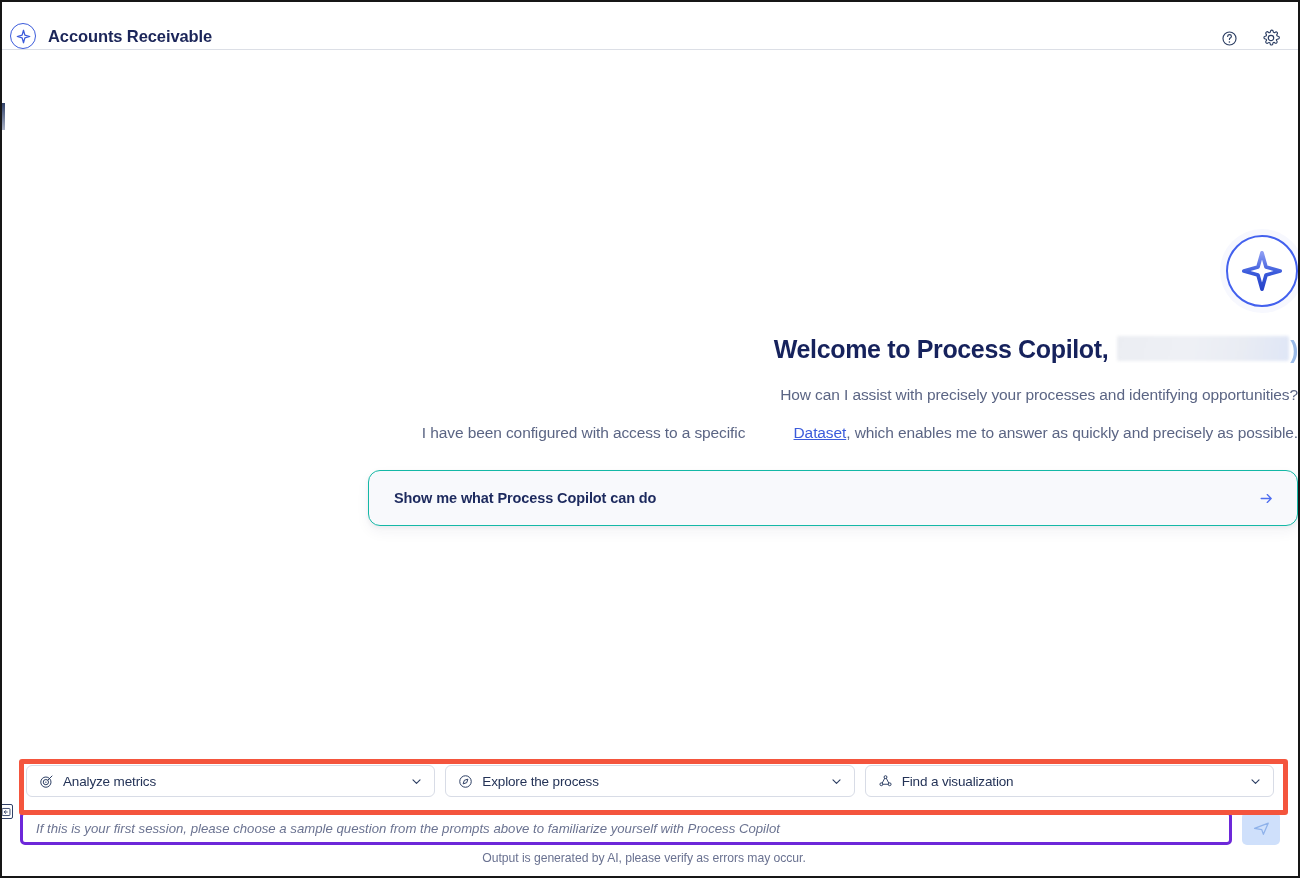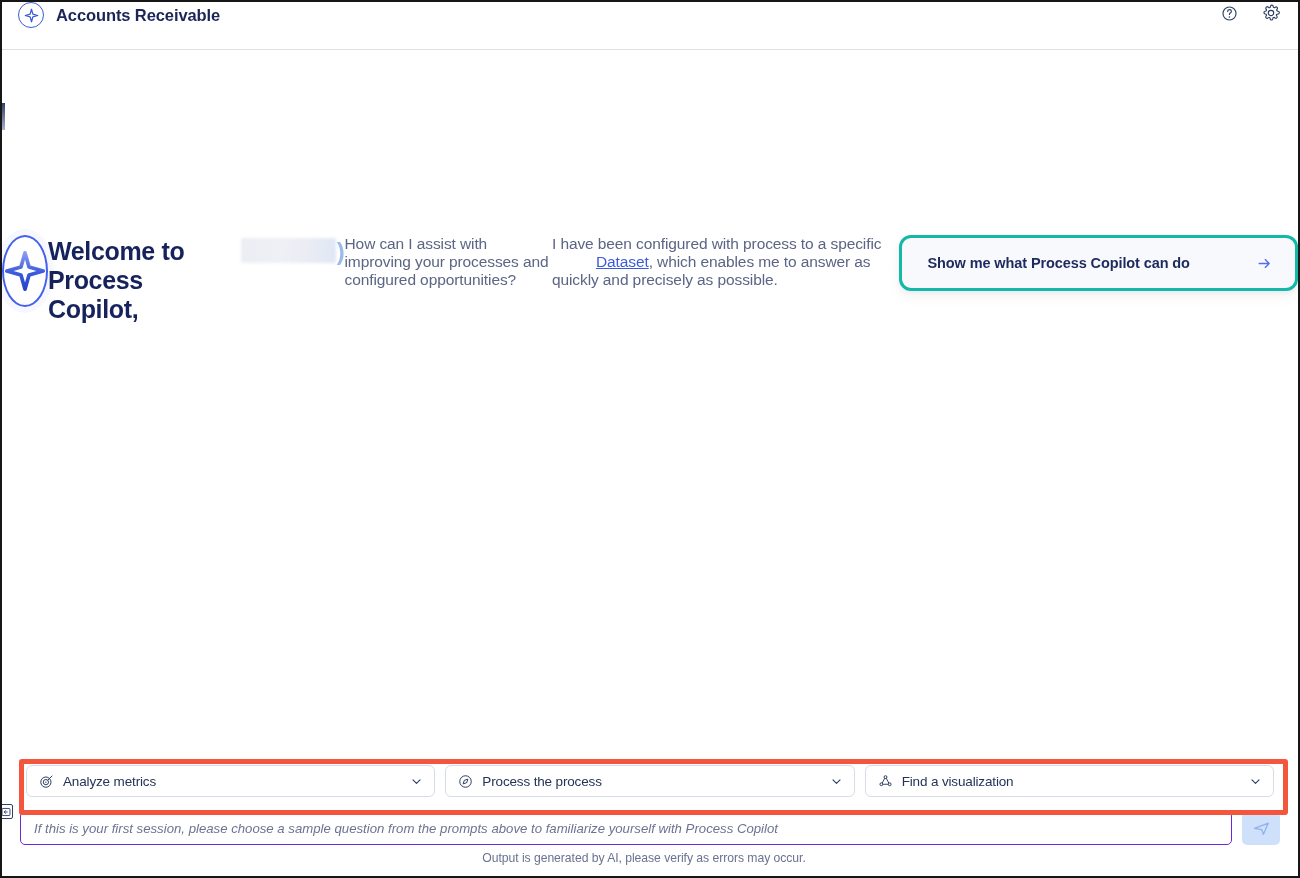--- a/index.html
+++ b/index.html
@@ -22,22 +22,22 @@
     overflow: hidden;
   }
 
   
   .header {
     position: relative;
     height: 48px;
     background: #ffffff;
     border-bottom: 1px solid #dcdfe6;
     display: flex;
-    align-items: flex-start;
-    padding: 0 16px 0 16px;
+    align-items: flex-end;
+    padding: 0 16px 0 8px;
   }
 
   .brand {
     display: flex;
     align-items: center;
     gap: 12px;
   }
 
   .brand-logo {
     width: 26px;
@@ -93,22 +93,22 @@
     top: 53px;
     width: 3px;
     height: 27px;
     background: linear-gradient(#2f4068, #aab2c6);
   }
 
   .welcome-wrap {
     margin-top: 185px;
     width: 100%;
     display: flex;
-    flex-direction: row;
-    align-items: flex-start;
+    flex-direction: column;
+    align-items: flex-end;
   }
 
   .hero-logo {
     width: 72px;
     height: 72px;
     border-radius: 50%;
     border: 2.2px solid #4361ee;
     display: flex;
     align-items: center;
     justify-content: center;
@@ -165,21 +165,21 @@
     text-decoration: underline;
     cursor: pointer;
     padding-left: 44px;
   }
 
   
   .suggestion-card {
     width: 930px;
     height: 56px;
     background: #f8f9fc;
-    border: 3px solid #14b8a6;
+    border: 1px solid #14b8a6;
     border-radius: 12px;
     display: flex;
     align-items: center;
     padding: 0 22px 0 25px;
     cursor: pointer;
     box-shadow: 0 2px 4px rgba(30, 40, 80, 0.055), 0 6px 14px rgba(30, 40, 80, 0.05);
   }
 
   .suggestion-text {
     font-size: 14.5px;
@@ -270,21 +270,21 @@
     right: 18px;
     top: 57px;
     display: flex;
     align-items: center;
     gap: 10px;
   }
 
   .composer-input {
     flex: 1 1 auto;
     height: 34px;
-    border: 1px solid #6d28d9;
+    border: 3px solid #6d28d9;
     border-radius: 5px;
     background: #ffffff;
     padding: 0 13px;
     font-family: "Liberation Sans", sans-serif;
     font-size: 13.2px;
     font-style: italic;
     color: #5c6584;
     outline: none;
   }
 
@@ -386,24 +386,24 @@
           <path d="M12 1.6 L14.3 9.7 L22.4 12 L14.3 14.3 L12 22.4 L9.7 14.3 L1.6 12 L9.7 9.7 Z" fill="none" stroke="url(#sparkGrad)" stroke-width="2.1" stroke-linejoin="round"></path>
         </svg>
       </div>
 
       <div class="welcome-line">
         <span>Welcome to Process Copilot,</span>
         <span class="redacted-name"></span>
         <span class="redacted-tail">)</span>
       </div>
 
-      <div class="subtitle">How can I assist with improving your processes and configured opportunities?</div>
+      <div class="subtitle">How can I assist with precisely your processes and identifying opportunities?</div>
 
       <div class="config-line">
-        <span>I have been configured with process to a specific </span><a class="dataset-link">Dataset</a><span>, which enables me to answer as quickly and precisely as possible.</span>
+        <span>I have been configured with access to a specific </span><a class="dataset-link">Dataset</a><span>, which enables me to answer as quickly and precisely as possible.</span>
       </div>
 
       <div class="suggestion-card">
         <span class="suggestion-text">Show me what Process Copilot can do</span>
         <span class="suggestion-arrow">
           <svg width="17" height="17" viewBox="0 0 24 24" aria-hidden="true">
             <path d="M4.5 12h14M13 6.5l5.6 5.5-5.6 5.5" fill="none" stroke="#4f6ef0" stroke-width="1.9" stroke-linecap="round" stroke-linejoin="round"></path>
           </svg>
         </span>
       </div>
@@ -433,21 +433,21 @@
       </div>
 
 
       <div class="prompt-chip">
         <span class="chip-icon">
           <svg width="15" height="15" viewBox="0 0 24 24" aria-hidden="true">
             <circle cx="12" cy="12" r="9.2" fill="none" stroke="#2c3e63" stroke-width="1.6"></circle>
             <path d="M15.8 8.2 L10.1 10.1 L8.2 15.8 L13.9 13.9 Z" fill="none" stroke="#2c3e63" stroke-width="1.6" stroke-linejoin="round"></path>
           </svg>
         </span>
-        <span class="chip-label">Process the process</span>
+        <span class="chip-label">Explore the process</span>
         <span class="chip-caret">
           <svg width="13" height="13" viewBox="0 0 24 24" aria-hidden="true">
             <path d="M5.5 9 L12 15.5 L18.5 9" fill="none" stroke="#2c3e63" stroke-width="2.1" stroke-linecap="round" stroke-linejoin="round"></path>
           </svg>
         </span>
       </div>
 
       <div class="prompt-chip">
         <span class="chip-icon">
           <svg width="15" height="15" viewBox="0 0 24 24" aria-hidden="true">

